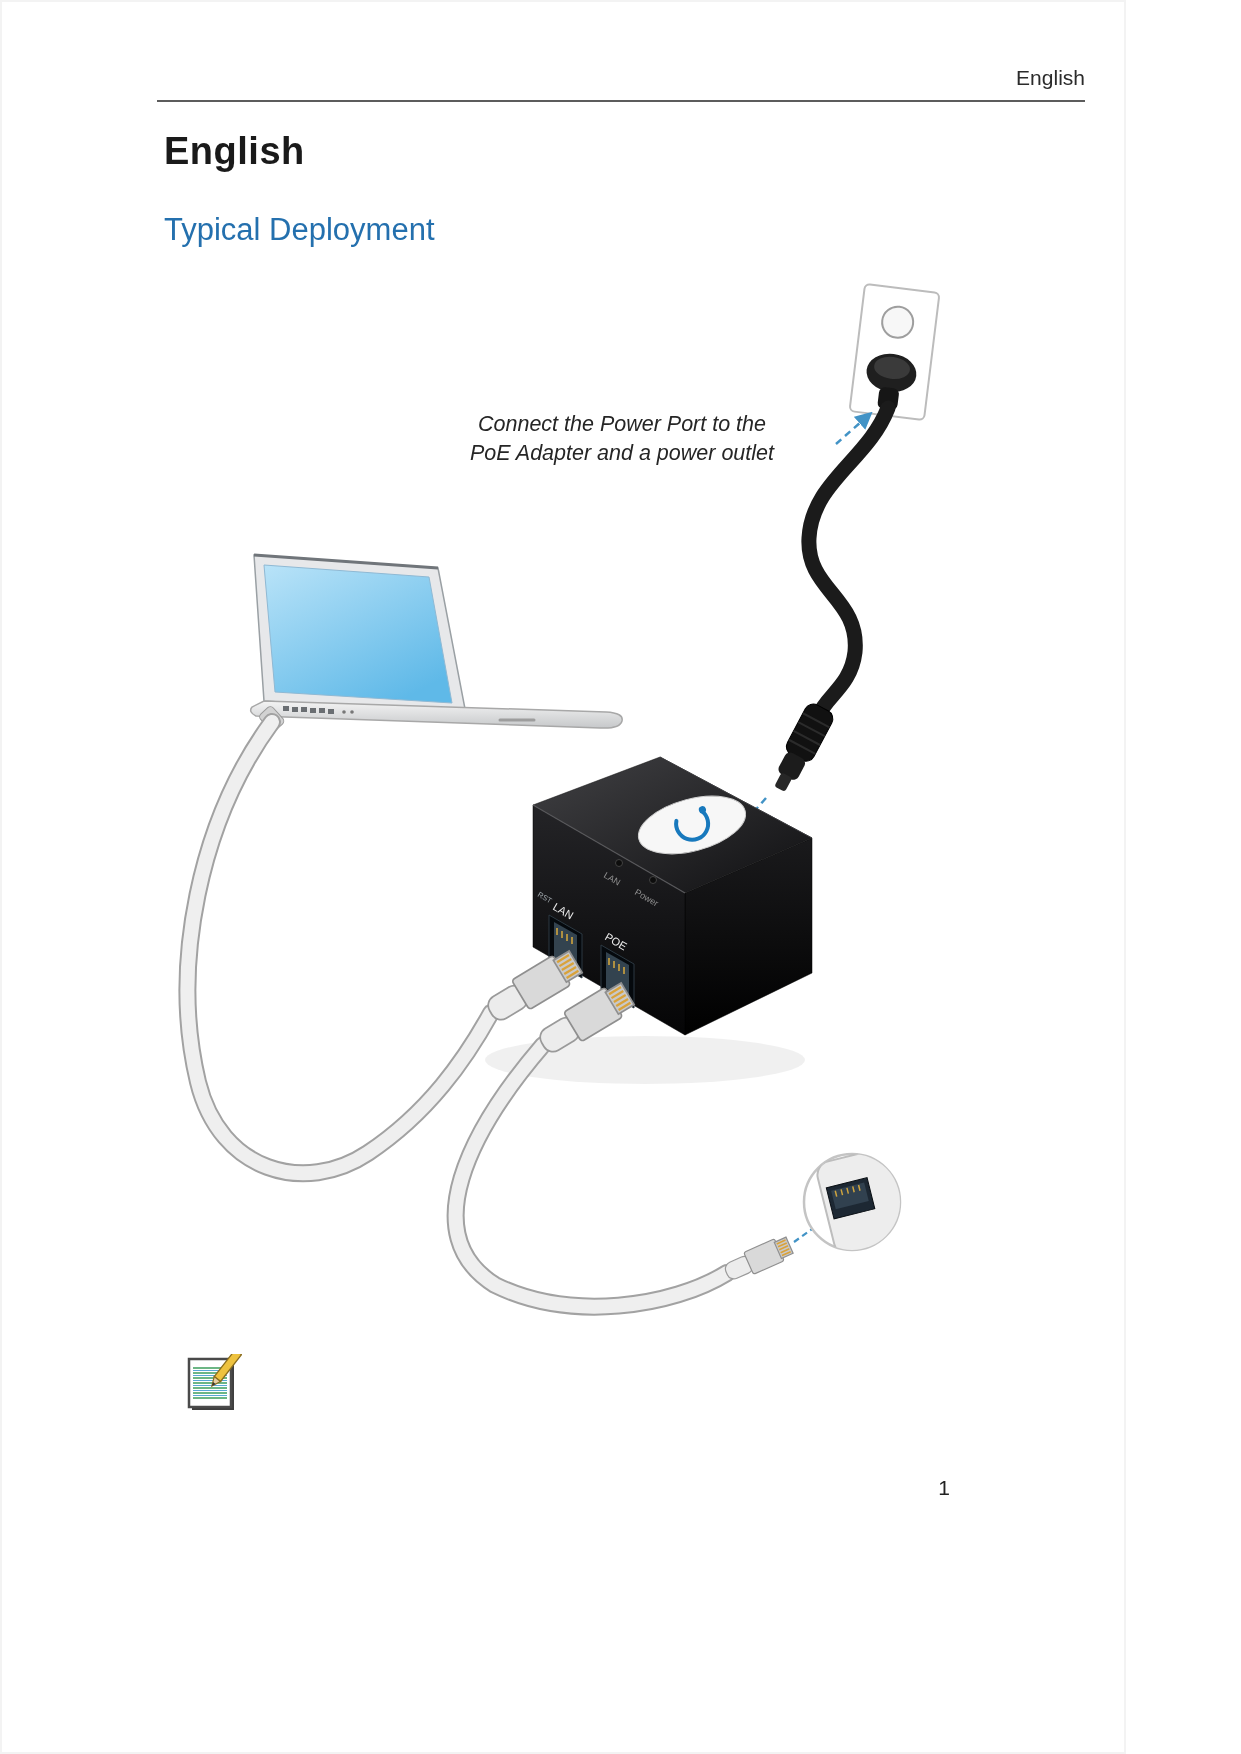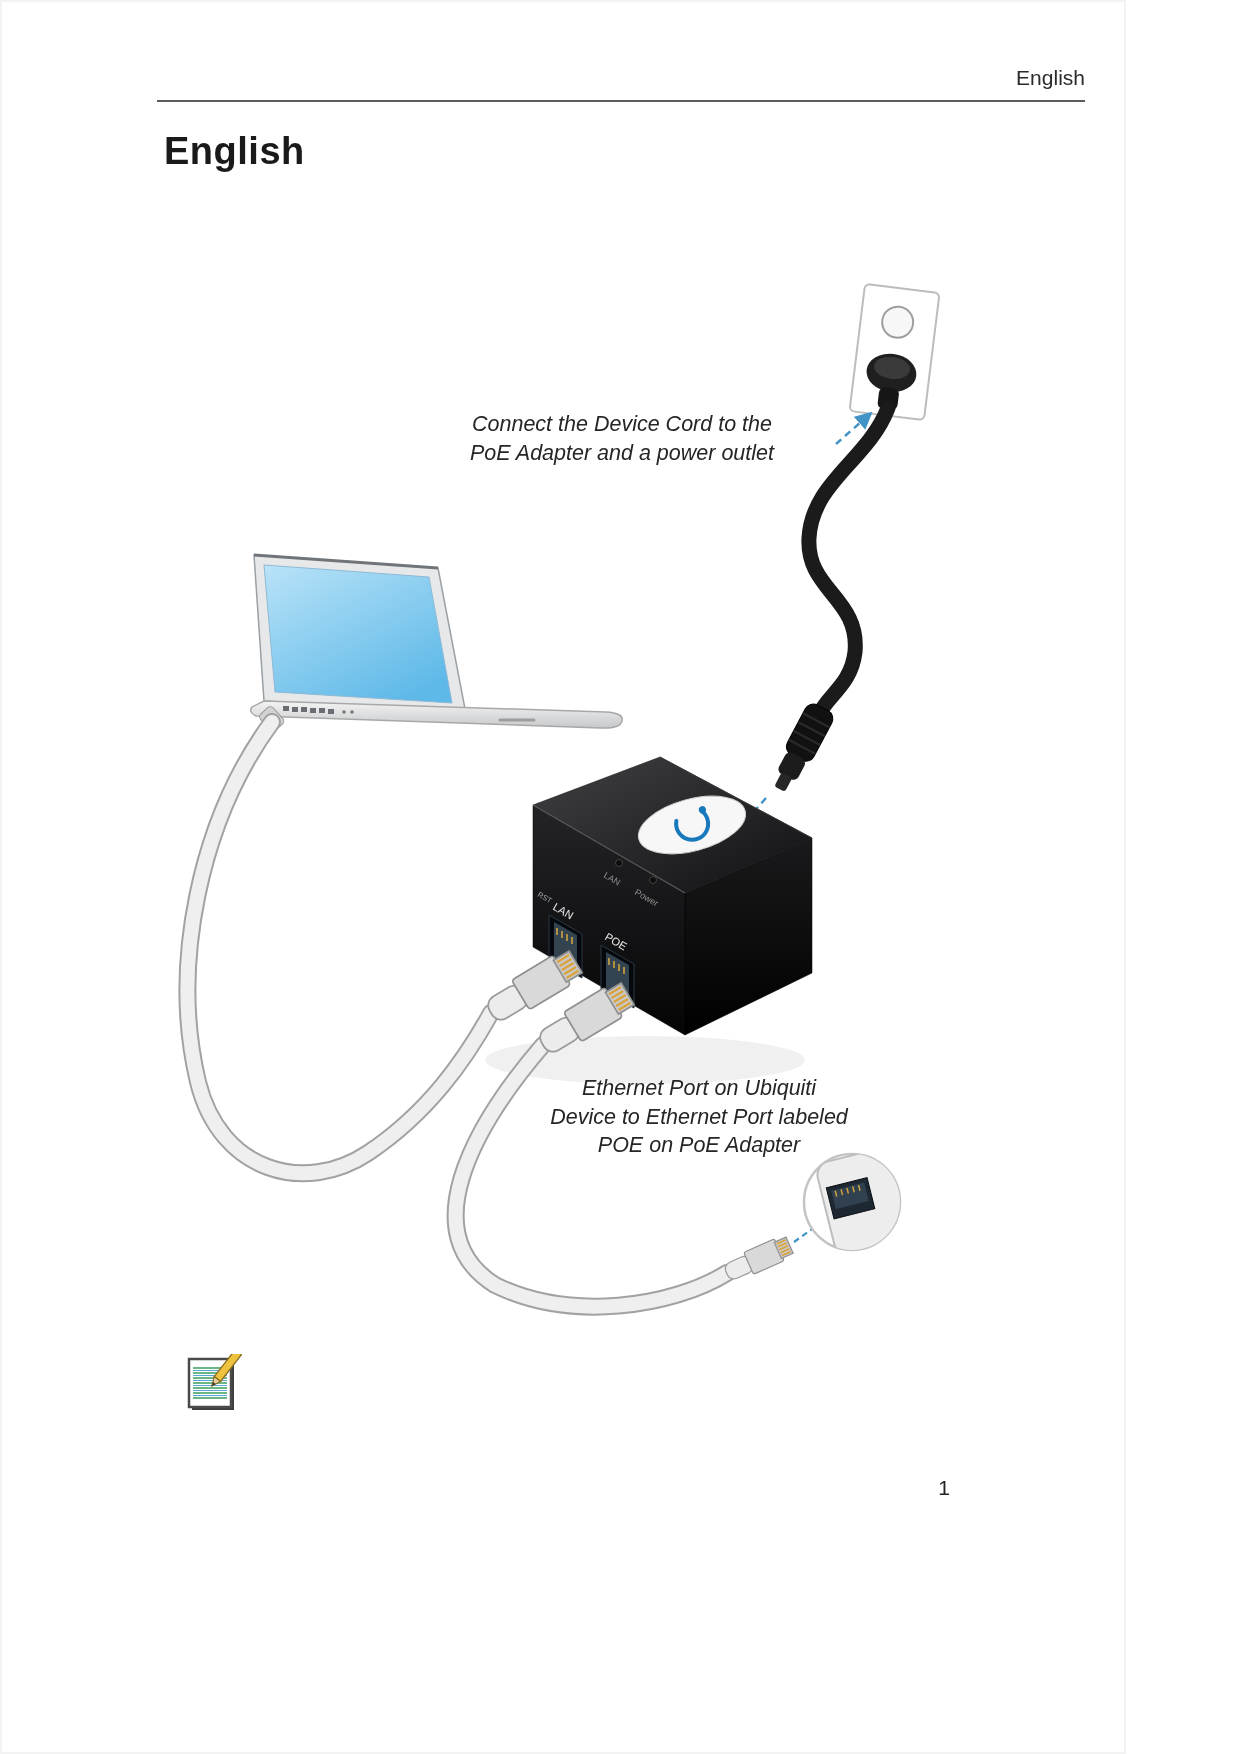--- a/index.html
+++ b/index.html
@@ -44,20 +44,21 @@
 </style>
 </head>
 <body>
 
 <div class="page">
 
   <div class="header-label">English</div>
   <div class="header-rule"></div>
 
   <h1 class="page-title">English</h1>
+  <h2 class="section-title">Typical Deployment</h2>
 
   <div class="diagram">
     <svg width="1241" height="1080" viewBox="0 0 1241 1080">
       <defs>
         <linearGradient id="screenGrad" x1="0" y1="0" x2="0.7" y2="1">
           <stop offset="0" stop-color="#b9e3f8"></stop>
             <stop offset="1" stop-color="#5fb9e8"></stop>
         </linearGradient>
         <linearGradient id="baseGrad" x1="0" y1="0" x2="0" y2="1">
           <stop offset="0" stop-color="#f4f4f4"></stop>
@@ -186,25 +187,22 @@
           <rect x="822" y="894" width="112" height="96" rx="14" transform="rotate(-14 862 930)" fill="#ededed" stroke="#bdbdbd" stroke-width="2"></rect>
           <g transform="rotate(-14 852 940)">
             <rect x="830" y="922" width="42" height="32" fill="#1d2833" stroke="#0a0f14"></rect>
             <rect x="834" y="926" width="34" height="19" fill="#31414f"></rect>
             <path d="M 838 927 v 6 M 844 927 v 6 M 850 927 v 6 M 856 927 v 6 M 862 927 v 6" stroke="#cfa43e" stroke-width="1.5"></path>
           </g>
         </g>
       </g>
     </svg>
 
-    <div class="annotation" id="ann-power">Connect the Device Cord to the
+    <div class="annotation" id="ann-power">Connect the Power Port to the
 PoE Adapter and a power outlet</div>
-    <div class="annotation" id="ann-poe">Ethernet Port on Ubiquiti
-Device to Ethernet Port labeled
-POE on PoE Adapter</div>
   </div>
 
   <div class="note">
     <svg class="note-icon" viewBox="0 0 58 64">
       <rect x="8" y="8" width="42" height="48" fill="#3f3f3f"></rect>
       <rect x="5" y="5" width="42" height="48" fill="#ffffff" stroke="#4a4a4a" stroke-width="2.5"></rect>
       <path d="M 9 14 h 34 M 9 19 h 34 M 9 24 h 34 M 9 29 h 34 M 9 34 h 34 M 9 39 h 34 M 9 44 h 34" stroke="#3c9e5d" stroke-width="1.6"></path>
       <path d="M 9 16.5 h 34 M 9 21.5 h 34 M 9 26.5 h 34 M 9 31.5 h 34 M 9 36.5 h 34 M 9 41.5 h 34" stroke="#5aa7d6" stroke-width="1"></path>
       <g transform="rotate(38 42 14)">
         <rect x="38" y="-6" width="8" height="34" fill="#eec23f" stroke="#8a6d1f" stroke-width="1.3"></rect>

